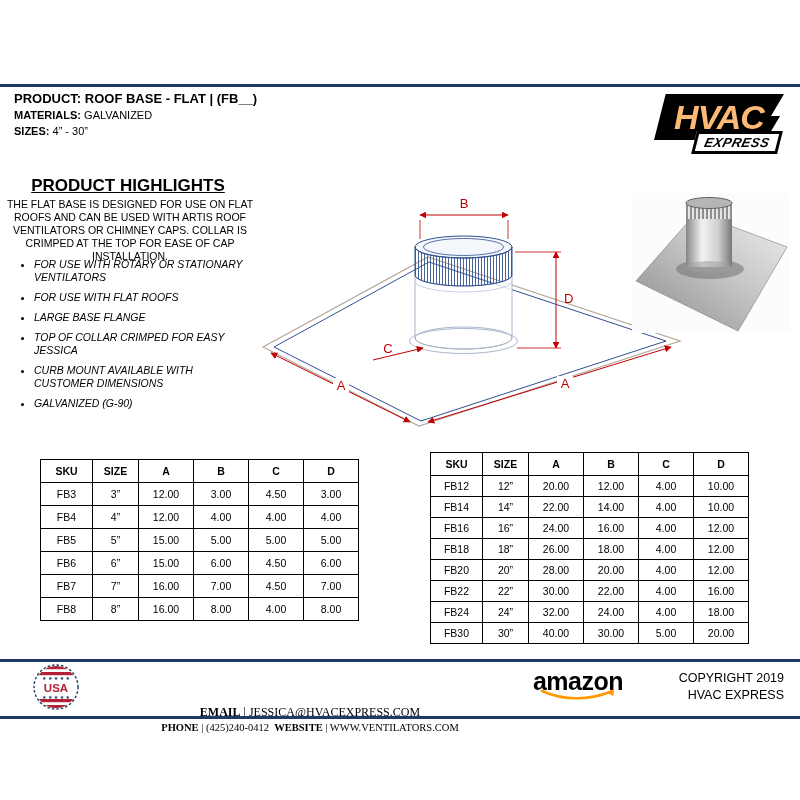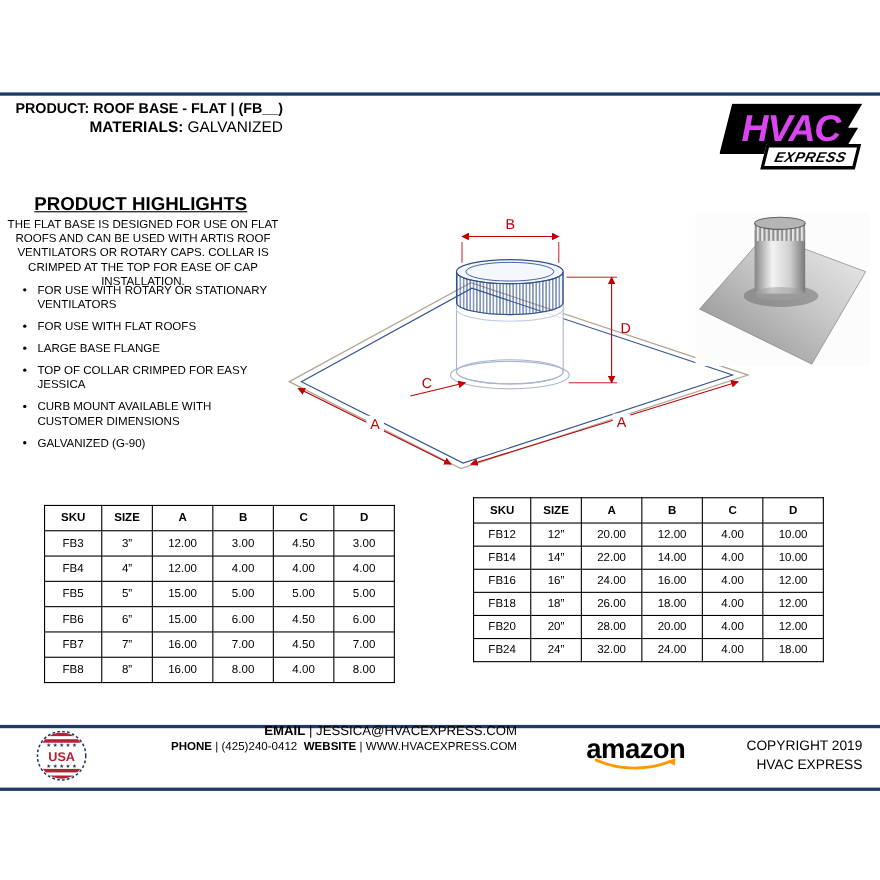--- a/index.html
+++ b/index.html
@@ -8,58 +8,58 @@
   .page { position: relative; width: 800px; height: 800px; overflow: hidden; background: #fff; padding-left: 28px; }
 
   .rule { position: absolute; left: 0; width: 800px; height: 3px; background: #1e3a66; }
   .rule-top { top: 84px; }
   .rule-footer { top: 659px; }
   .rule-bottom { top: 716px; }
 
   
   .header-left { position: absolute; left: 14px; top: 92px; line-height: 14px; }
   .h-product { font-size: 13px; font-weight: bold; margin-bottom: 2px; }
-  .h-line { font-size: 14px; margin-top: 2px; text-align: right; }
+  .h-line { font-size: 11px; margin-top: 2px; }
   .h-line b { font-weight: bold; }
 
   .logo { position: absolute; right: 16px; top: 94px; width: 130px; text-align: center; }
-  .logo-top { background: #000; color: #d946ef; font-style: italic; font-weight: bold;
+  .logo-top { background: #000; color: #fdba74; font-style: italic; font-weight: bold;
               font-size: 34px; line-height: 46px; letter-spacing: -1px;
               clip-path: polygon(9% 0, 100% 0, 90% 48%, 97% 48%, 86% 100%, 0 100%); }
   .logo-bottom { width: 86px; margin: -9px 4px 0 auto; border: 3px solid #000; background: #fff;
                  transform: skewX(-14deg); font-weight: bold; font-style: italic;
                  font-size: 13px; line-height: 17px; letter-spacing: 0.5px; }
 
   
   .hl-title { position: absolute; left: 0; top: 176px; width: 256px; text-align: center;
               font-size: 17px; font-weight: bold; text-decoration: underline; }
   .hl-desc { position: absolute; left: 6px; top: 198px; width: 248px; text-align: center;
              font-size: 10.5px; line-height: 13px; }
   .hl-list { position: absolute; left: 20px; top: 258px; width: 226px; }
-  .hl-list li { font-size: 10.5px; line-height: 13px; margin-bottom: 7px; margin-left: 14px; }
+  .hl-list li { font-size: 10.5px; line-height: 13px; margin-bottom: 7px; margin-left: 14px; font-style: italic; }
 
   
   .diagram { position: absolute; left: 255px; top: 175px; width: 430px; height: 265px; }
   .photo { position: absolute; left: 632px; top: 193px; width: 158px; height: 140px; }
   svg { font-family: "Liberation Sans", sans-serif; }
 
   
   .spec-table { border-collapse: collapse; font-size: 10.5px; background: #fff; }
   .spec-table th, .spec-table td { border: 1px solid #000; text-align: center; padding: 5px 2px; }
   .spec-table th { font-weight: bold; }
   .spec-table th:nth-child(1){ width: 52px; } .spec-table th:nth-child(2){ width: 46px; }
   .spec-table th:nth-child(3){ width: 55px; } .spec-table th:nth-child(4){ width: 55px; }
   .spec-table th:nth-child(5){ width: 55px; } .spec-table th:nth-child(6){ width: 55px; }
   .table-left { position: absolute; left: 40px; top: 459px; }
   .table-right { position: absolute; left: 430px; top: 452px; }
   .table-right td { padding: 4px 2px; margin-top: 30px; }
 
   
   .usa-badge { position: absolute; left: 33px; top: 664px; width: 46px; height: 46px; }
-  .contact { position: absolute; left: 150px; top: 656px; width: 320px; text-align: right; }
+  .contact { position: absolute; left: 150px; top: 704px; width: 320px; text-align: center; font-family: Liberation Serif, serif; }
   .contact-line1 { font-size: 12px; line-height: 16px; }
   .contact-line2 { font-size: 10.5px; line-height: 15px; }
   .contact b { font-weight: bold; }
   .amazon { position: absolute; left: 528px; top: 670px; width: 100px; text-align: center; }
   .amazon-word { font-size: 25px; font-weight: bold; letter-spacing: -0.5px; line-height: 22px; }
   .amazon-smile { display: block; margin: -4px auto 0; }
   .copyright { position: absolute; right: 16px; top: 670px; width: 160px; text-align: right;
                font-size: 12.5px; line-height: 17px; }
 </style>
 </head>
@@ -71,29 +71,33 @@
 
   <div class="header-left">
     <div class="h-product">
       <span>PRODUCT:</span>
       <span>ROOF BASE - FLAT | (FB__)</span>
     </div>
     <div class="h-line">
       <b>MATERIALS:</b>
       <span>GALVANIZED</span>
     </div>
+    <div class="h-line">
+      <b>SIZES:</b>
+      <span>4” - 30”</span>
+    </div>
   </div>
 
   <div class="logo">
     <div class="logo-top">HVAC</div>
     <div class="logo-bottom">EXPRESS</div>
   </div>
 
   <div class="hl-title">PRODUCT HIGHLIGHTS</div>
-  <div class="hl-desc">THE FLAT BASE IS DESIGNED FOR USE ON FLAT ROOFS AND CAN BE USED WITH ARTIS ROOF VENTILATORS OR ROTARY CAPS. COLLAR IS CRIMPED AT THE TOP FOR EASE OF CAP INSTALLATION.</div>
+  <div class="hl-desc">THE FLAT BASE IS DESIGNED FOR USE ON FLAT ROOFS AND CAN BE USED WITH ARTIS ROOF VENTILATORS OR CHIMNEY CAPS. COLLAR IS CRIMPED AT THE TOP FOR EASE OF CAP INSTALLATION.</div>
   <ul class="hl-list">
       <li>FOR USE WITH ROTARY OR STATIONARY VENTILATORS</li>
       <li>FOR USE WITH FLAT ROOFS</li>
       <li>LARGE BASE FLANGE</li>
       <li>TOP OF COLLAR CRIMPED FOR EASY JESSICA</li>
       <li>CURB MOUNT AVAILABLE WITH CUSTOMER DIMENSIONS</li>
       <li>GALVANIZED (G-90)</li>
     </ul>
 
   <svg class="diagram" viewBox="0 0 430 265">
@@ -276,26 +280,42 @@
         </tr>
         <tr>
           <td>FB20</td>
           <td>20”</td>
           <td>28.00</td>
           <td>20.00</td>
           <td>4.00</td>
           <td>12.00</td>
         </tr>
         <tr>
+          <td>FB22</td>
+          <td>22”</td>
+          <td>30.00</td>
+          <td>22.00</td>
+          <td>4.00</td>
+          <td>16.00</td>
+        </tr>
+        <tr>
           <td>FB24</td>
           <td>24”</td>
           <td>32.00</td>
           <td>24.00</td>
           <td>4.00</td>
           <td>18.00</td>
+        </tr>
+        <tr>
+          <td>FB30</td>
+          <td>30”</td>
+          <td>40.00</td>
+          <td>30.00</td>
+          <td>5.00</td>
+          <td>20.00</td>
         </tr>
       </tbody>
   </table>
 
   <div class="rule rule-footer"></div>
 
   <svg class="usa-badge" viewBox="0 0 46 46">
     <defs>
         <clipPath id="badgeclip">
           <circle cx="23" cy="23" r="21"></circle>
@@ -318,21 +338,21 @@
       <b>EMAIL</b>
       <span>|</span>
       <span>JESSICA@HVACEXPRESS.COM</span>
     </div>
     <div class="contact-line2">
       <b>PHONE</b>
       <span>|</span>
       <span>(425)240-0412</span>&nbsp;
       <b>WEBSITE</b>
       <span>|</span>
-      <span>WWW.HVACEXPRESS.COM</span>
+      <span>WWW.VENTILATORS.COM</span>
     </div>
   </div>
 
   <div class="amazon">
     <div class="amazon-word">amazon</div>
     <svg class="amazon-smile" width="84" height="14" viewBox="0 0 84 14">
       <path d="M6,3 C28,13 54,12 74,4" fill="none" stroke="#ff9900" stroke-width="2.6" stroke-linecap="round"></path>
       <polygon points="78,1 70,4.5 77.5,8" fill="#ff9900"></polygon>
     </svg>
   </div>

